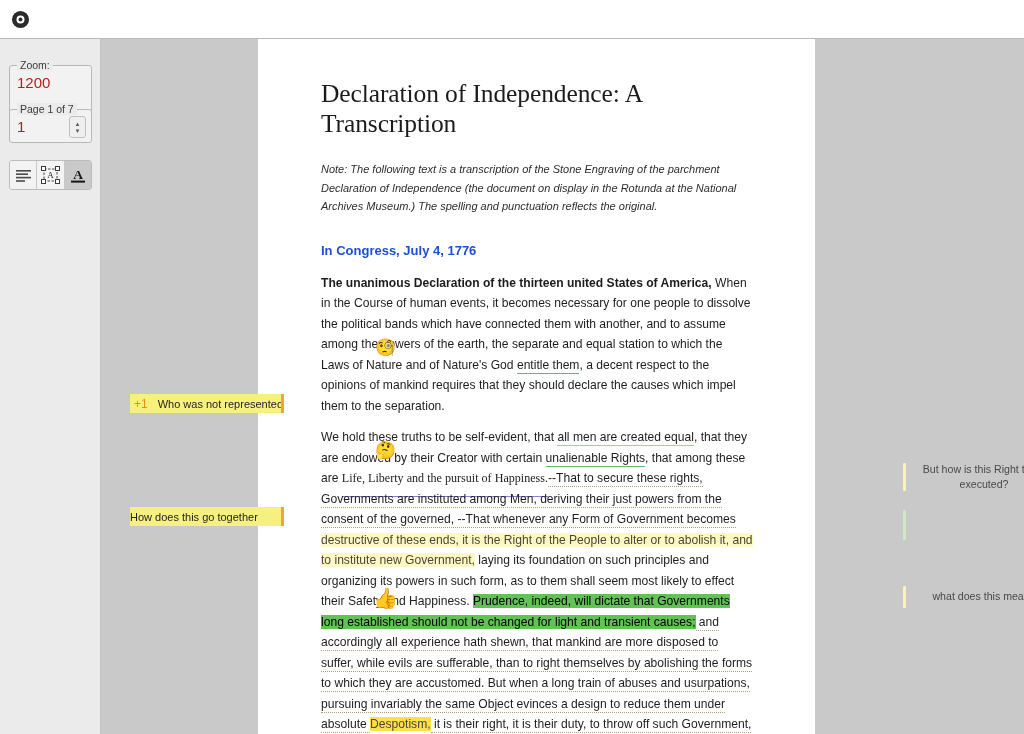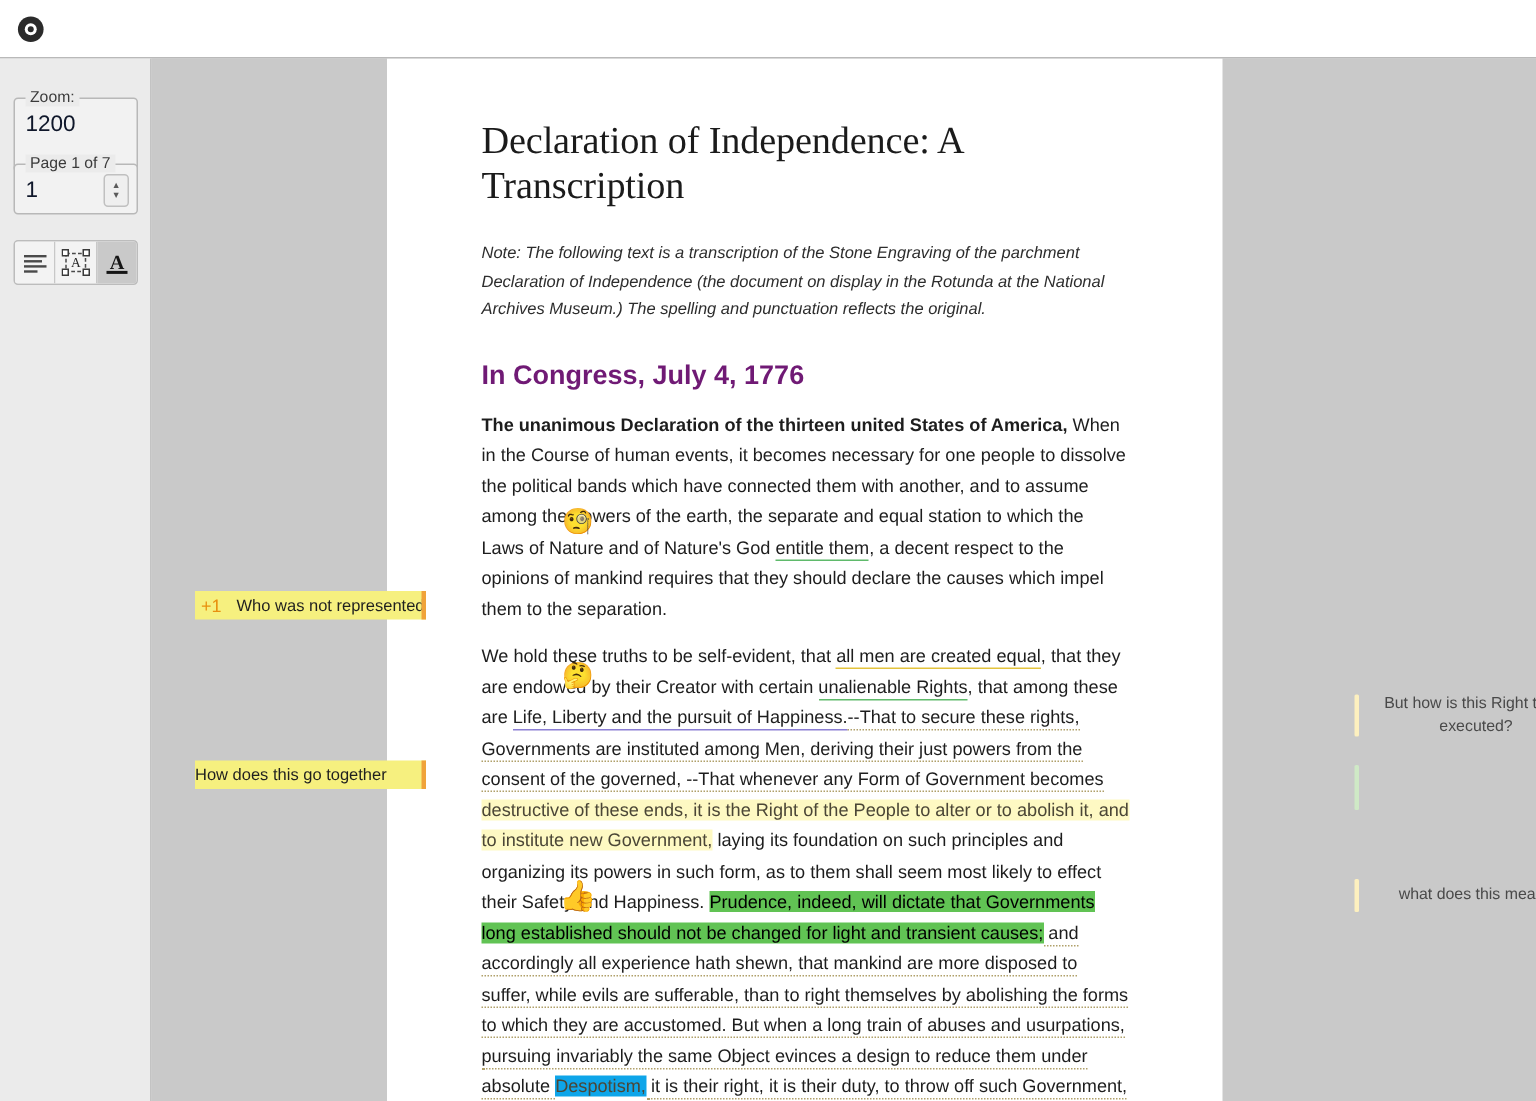--- a/index.html
+++ b/index.html
@@ -55,21 +55,21 @@
     top: -7px; left: 7px;
     padding: 0 3px;
     background: #ebebeb;
     font-size: 10.5px;
     color: #3b3b3b;
     line-height: 12px;
     white-space: nowrap;
   }
   .fieldset .value {
     font-size: 15px;
-    color: #0f172a;
+    color: #b91c1c;
     padding: 8px 0 7px 7px;
     line-height: 18px;
     font-family: "Liberation Sans", sans-serif;
   }
 
   #zoom-group { top: 26px; height: 50px; }
   #page-group { top: 70px; height: 34px; }
 
   .spinner {
     position: absolute;
@@ -146,46 +146,46 @@
 
   .doc .note {
     font-size: 11px;
     font-style: italic;
     line-height: 18.5px;
     color: #2d2d2d;
     margin-bottom: 26px;
   }
 
   .doc h2 {
-    font-size: 18px;
+    font-size: 13px;
     font-weight: bold;
-    color: #701a75;
+    color: #1d4ed8;
     line-height: 17px;
     margin-bottom: 14px;
   }
 
   .doc p {
     font-size: 12.1px;
     line-height: 20.5px;
     color: #1d1d1d;
     margin-bottom: 11px;
     text-align: left;
   }
 
   .b { font-weight: bold; }
 
   
   .u-yellow  { border-bottom: 1.6px solid #e3c33c; padding-bottom: 1px; }
   .u-green   { border-bottom: 1.6px solid #5fba6b; padding-bottom: 1px; }
-  .u-purple  { border-bottom: 1.6px solid #8b7fd4; padding-bottom: 1px; }
+  .u-purple  { border-bottom: 1.6px solid #8b7fd4; padding-bottom: 11px; font-family: Liberation Serif, serif; }
   .u-dot     { border-bottom: 1.4px dotted #b0a06a; padding-bottom: 1px; }
 
   .hl-amber  { background: #fef9c3; color: #4b4636; }
   .hl-green  { background: #61c354; color: #000000; }
-  .hl-amber2 { background: #0ea5e9; color: #4b4636; }
+  .hl-amber2 { background: #fde047; color: #4b4636; }
 
   
   .comment-box {
     position: absolute;
     background: #f6f07f;
     border-right: 3px solid #f0a33a;
     font-size: 11px;
     color: #1f1f1f;
     line-height: 14px;
     display: flex;

